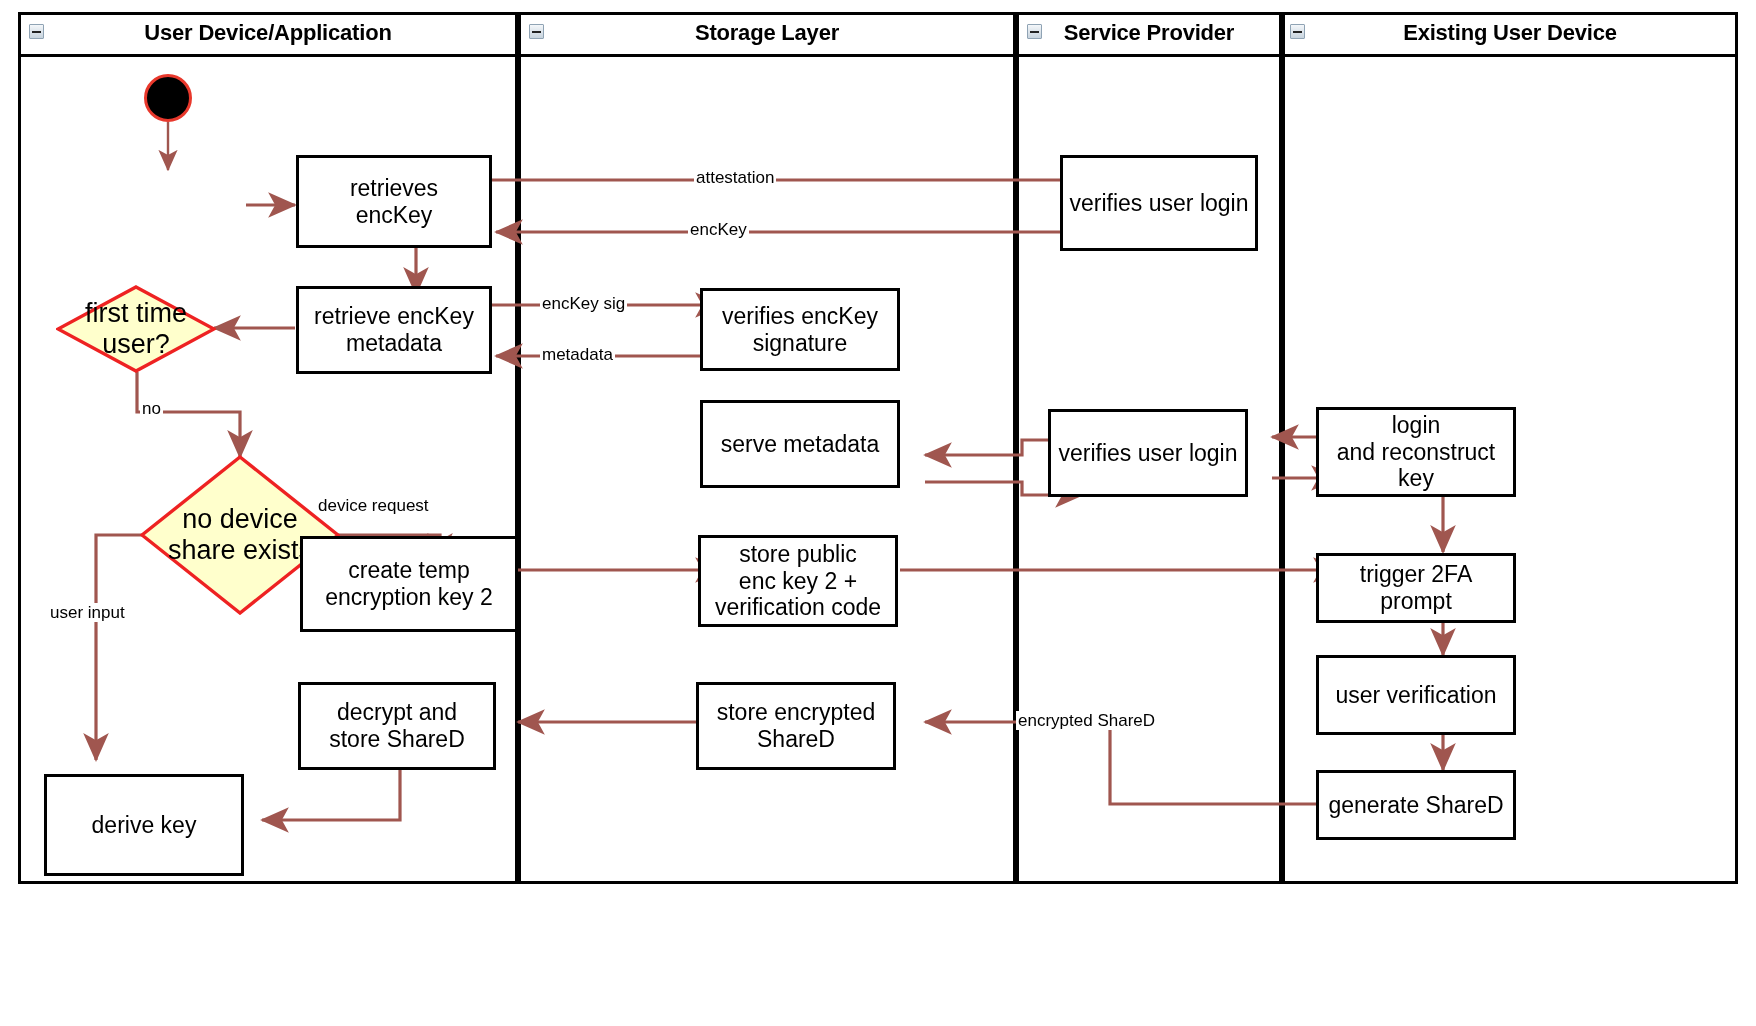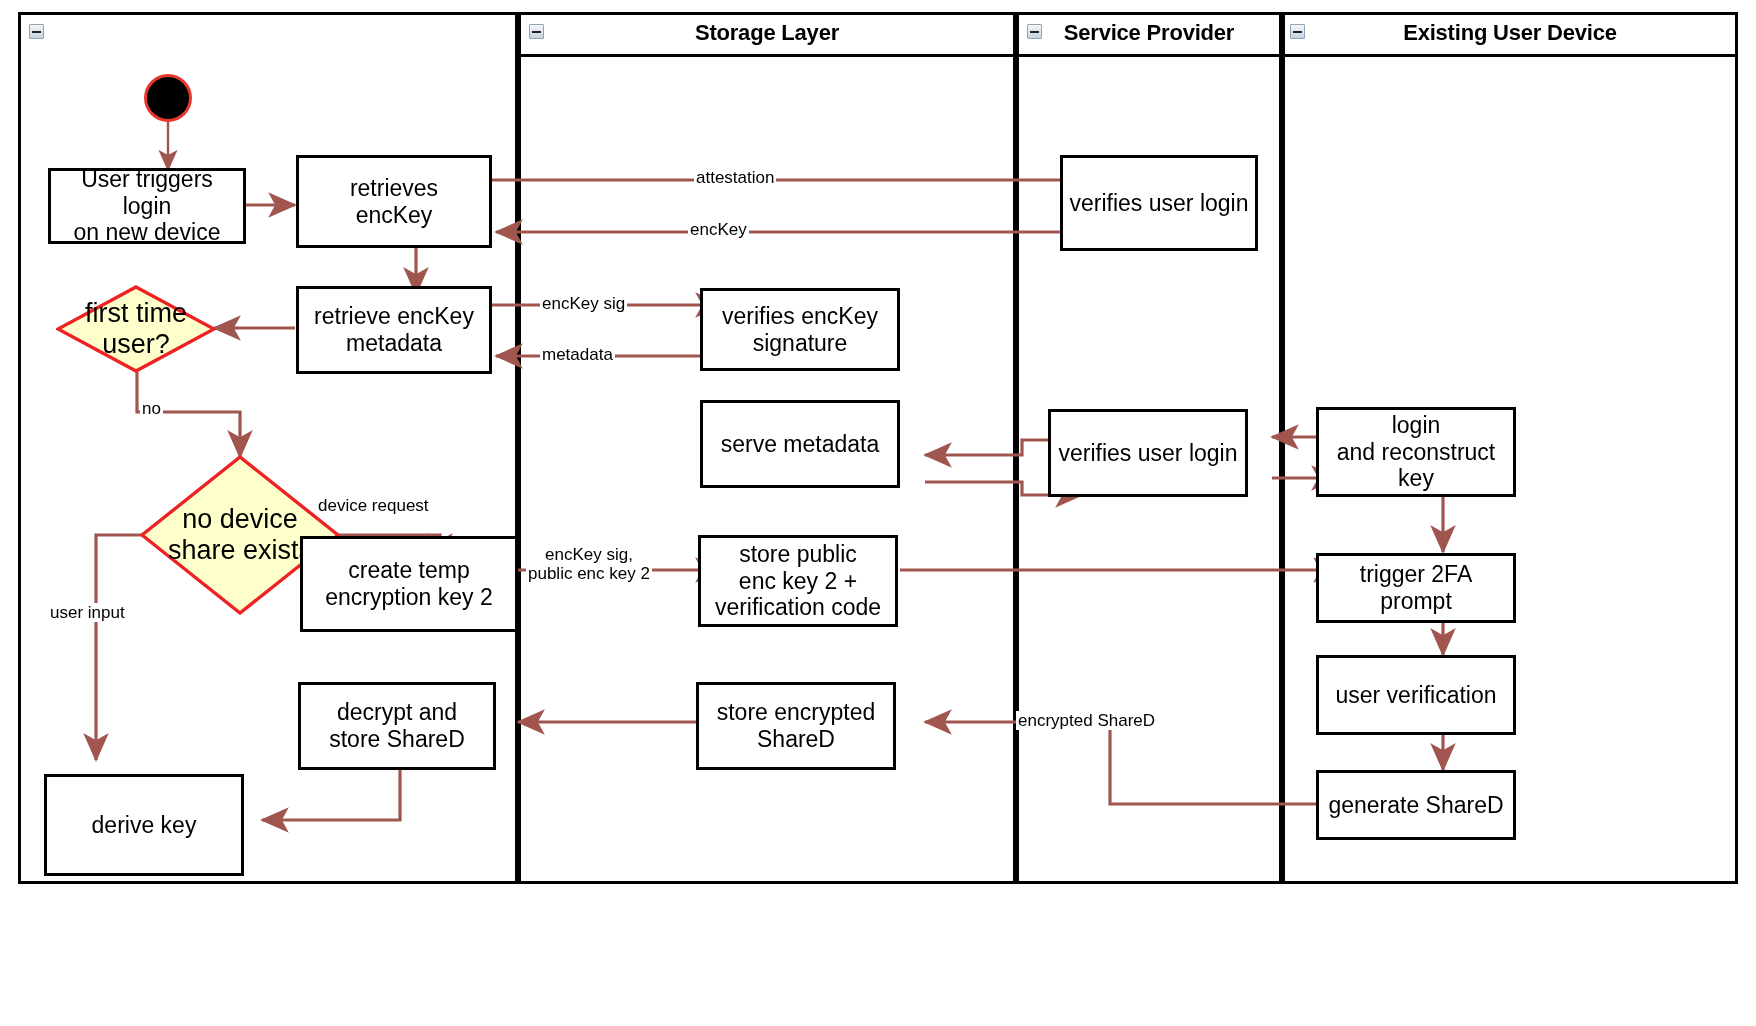--- a/index.html
+++ b/index.html
@@ -124,20 +124,23 @@
 </head>
 <body>
 
 <div id="canvas">
 
   <div class="lane" style="left:18px; top:12px; width:500px; height:872px;"></div>
   <div class="lane" style="left:518px; top:12px; width:498px; height:872px;"></div>
   <div class="lane" style="left:1016px; top:12px; width:266px; height:872px;"></div>
   <div class="lane" style="left:1282px; top:12px; width:456px; height:872px;"></div>
 
+  <div class="lane-header" style="left:18px; top:12px; width:500px; height:45px;">
+    <span class="lane-title">User Device/Application</span>
+  </div>
   <div class="collapse-icon" style="left:29px; top:24px;"></div>
 
   <div class="lane-header" style="left:518px; top:12px; width:498px; height:45px;">
     <span class="lane-title">Storage Layer</span>
   </div>
   <div class="collapse-icon" style="left:529px; top:24px;"></div>
 
   <div class="lane-header" style="left:1016px; top:12px; width:266px; height:45px;">
     <span class="lane-title">Service Provider</span>
   </div>
@@ -199,22 +202,20 @@
       <path d="M1340,804 L1110,804 L1110,722 L925,722"></path>
 
       <path d="M722,722 L518,722"></path>
 
       <path d="M400,770 L400,820 L262,820"></path>
     </g>
   </svg>
 
   <div class="start-node" style="left:144px; top:74px; width:48px; height:48px;"></div>
 
-  <div class="node" style="left:48px; top:168px; width:198px; height:76px;">User triggers login
-on new device</div>
 
   <div class="node" style="left:296px; top:155px; width:196px; height:93px;">retrieves
 encKey</div>
 
   <div class="node" style="left:296px; top:286px; width:196px; height:88px;">retrieve encKey
 metadata</div>
 
   <div class="diamond-wrap" style="left:56px; top:285px; width:160px; height:88px;">
     <svg class="diamond-shape" viewBox="0 0 160 88" preserveAspectRatio="none">
       <polygon points="80,2 158,44 80,86 2,44" fill="#ffffcc" stroke="#ee2222" stroke-width="3.4"></polygon>
@@ -269,20 +270,18 @@
   <div class="edge-label" style="left:688px; top:220px;">encKey</div>
 
   <div class="edge-label" style="left:540px; top:294px;">encKey sig</div>
 
   <div class="edge-label" style="left:540px; top:345px;">metadata</div>
 
   <div class="edge-label" style="left:140px; top:399px;">no</div>
 
   <div class="edge-label" style="left:316px; top:496px;">device request</div>
 
-  <div class="edge-label" style="left:526px; top:545px;">encKey sig,
-public enc key 2</div>
 
   <div class="edge-label" style="left:48px; top:603px;">user input</div>
 
   <div class="edge-label" style="left:1016px; top:711px;">encrypted ShareD</div>
 
 </div>
 
 </body></html>

